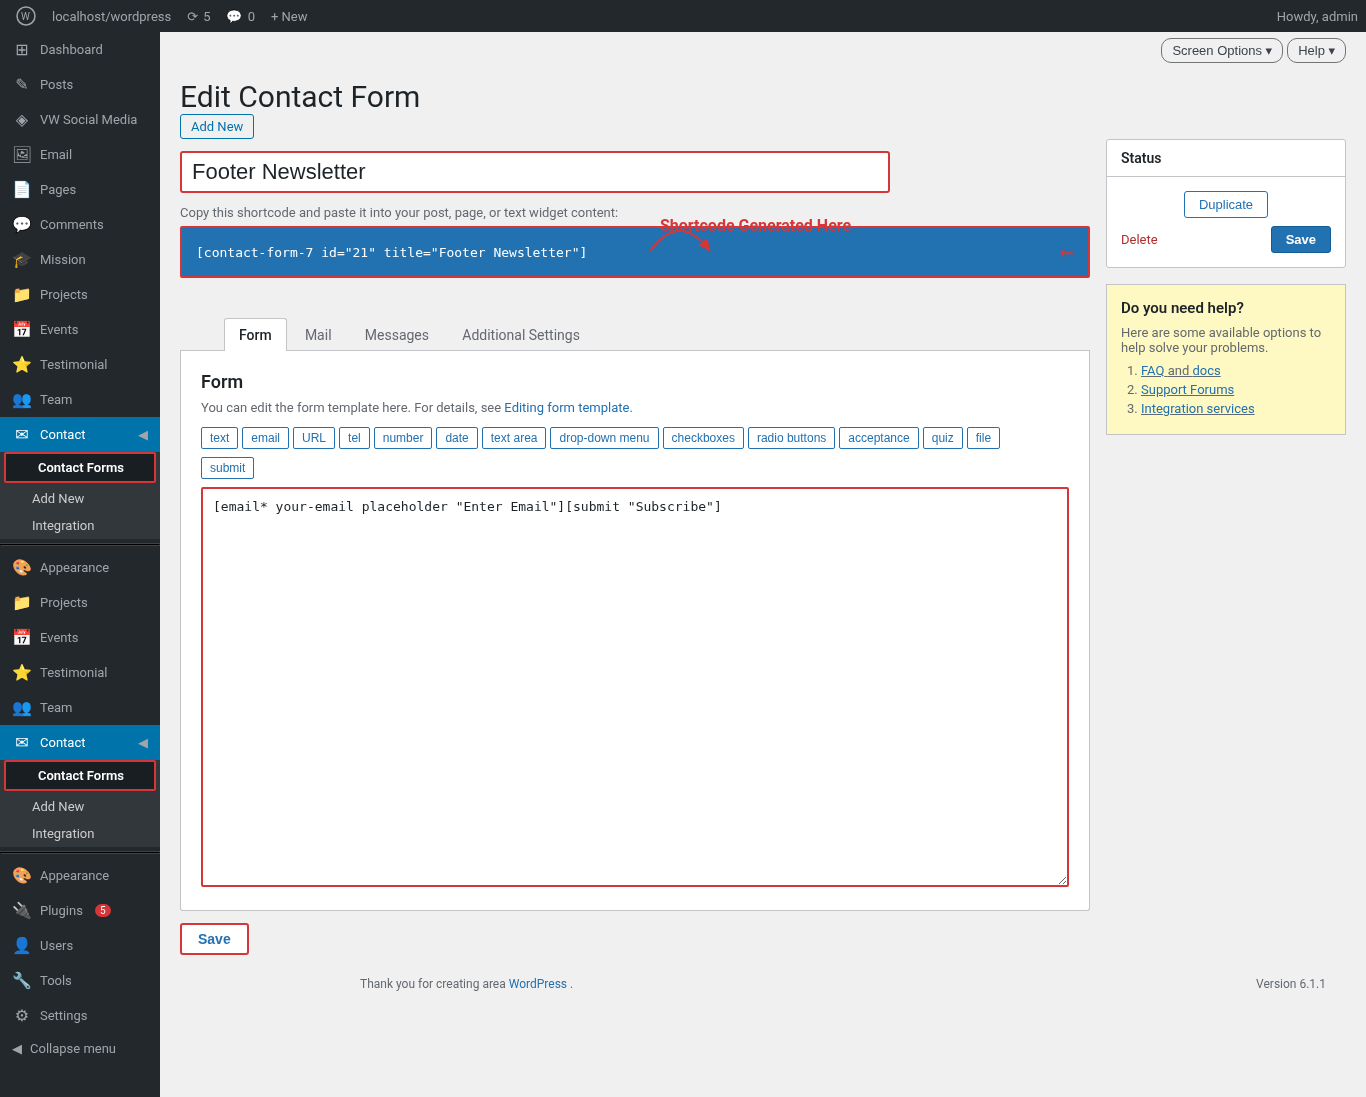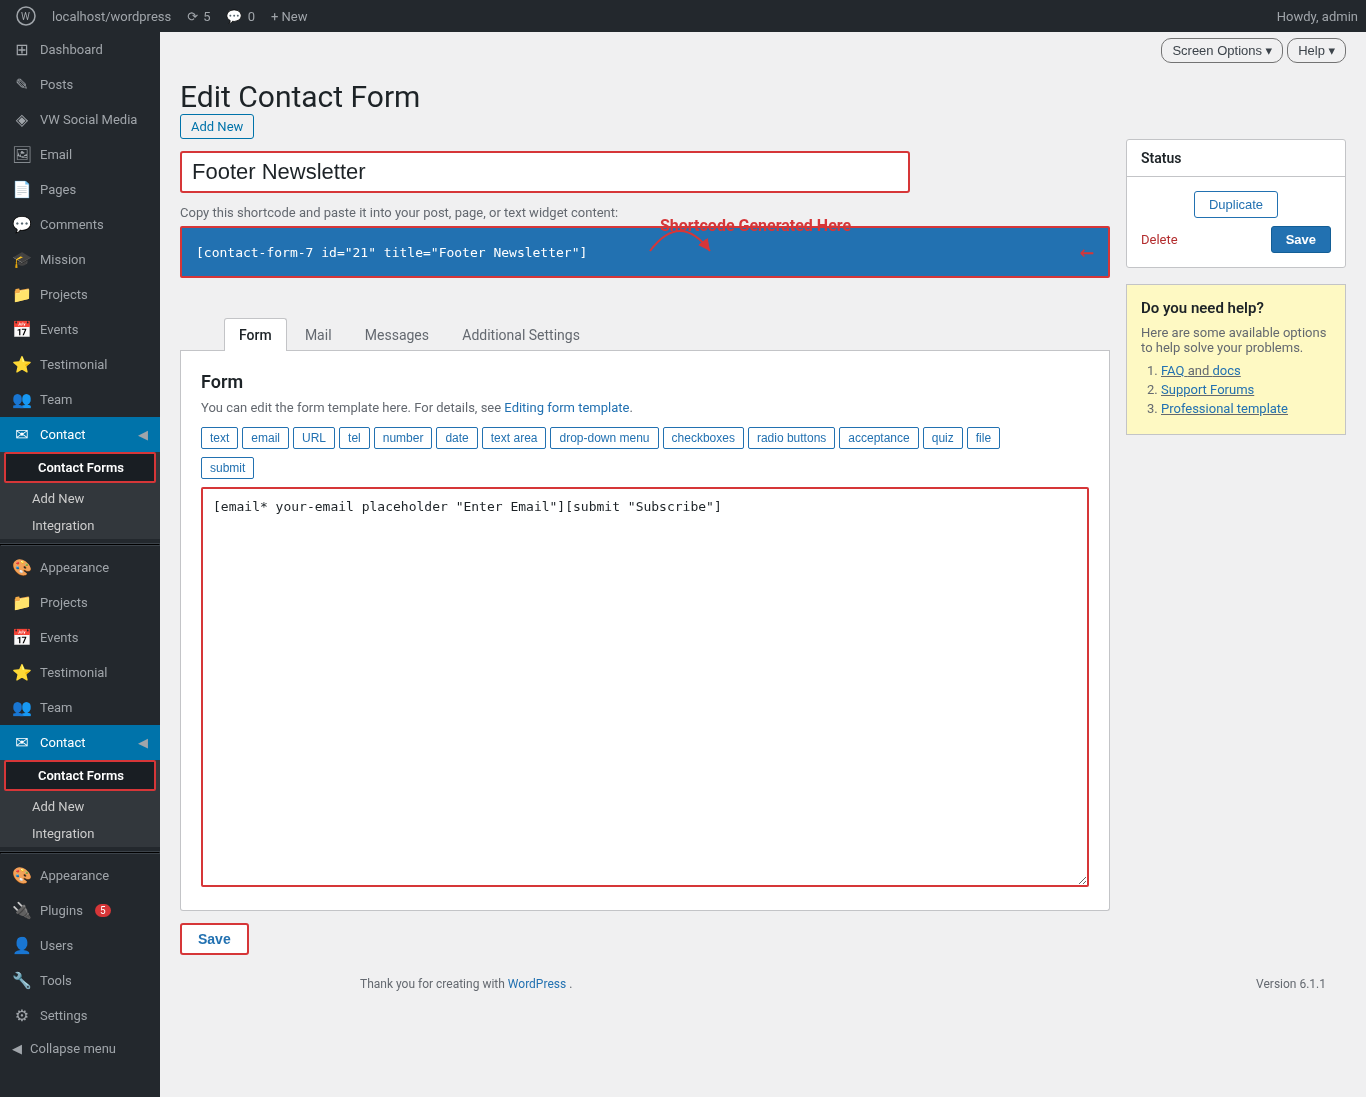--- a/index.html
+++ b/index.html
@@ -152,21 +152,21 @@
     .help-box { background: #fef9c3; border: 1px solid #c3c4c7; border-radius: 0; padding: 14px; }
     .help-box h2 { font-size: 15px; font-weight: 600; margin-bottom: 8px; color: #1d2327; }
     .help-box p { color: #646970; font-size: 13px; margin-bottom: 8px; }
     .help-box ol { padding-left: 20px; }
     .help-box ol li { margin-bottom: 4px; font-size: 13px; color: #646970; text-decoration: underline; }
     .help-box ol li a { color: #2271b1; text-decoration: none; }
 
     
     .cf7-main-layout { display: flex; gap: 16px; align-items: flex-start; margin-top: 0; justify-content: center; }
     .cf7-left { flex: 1; min-width: 0; }
-    .cf7-right { width: 220px; flex-shrink: 0; }
+    .cf7-right { width: 240px; flex-shrink: 0; }
 
     
     .bottom-save { margin-top: 12px; }
 
     
     #wpfooter { padding: 12px 20px; color: #646970; font-size: 12px; display: flex; justify-content: space-between; margin-left: 160px; }
     #wpfooter a { color: #2271b1; text-decoration: none; }
 
     
     .ab-top-menu { display: flex; list-style: none; align-items: center; height: 32px; }
@@ -502,32 +502,32 @@
                 <ol>
                   <li>
                     <a href="#">FAQ</a>
                     <span> and </span>
                     <a href="#">docs</a>
                   </li>
                   <li>
                     <a href="#">Support Forums</a>
                   </li>
                   <li>
-                    <a href="#">Professional template</a>
+                    <a href="#">Integration services</a>
                   </li>
                 </ol>
               </div>
 
             </div>
           </div>
         </div>
 
         <div id="wpfooter">
           <p>
-            <span>Thank you for creating with </span>
+            <span>Thank you for creating area </span>
             <a href="#">WordPress</a>
             <span>.</span>
           </p>
           <p>Version 6.1.1</p>
         </div>
 
       </div>
     </div>
   </div>
 </div>

